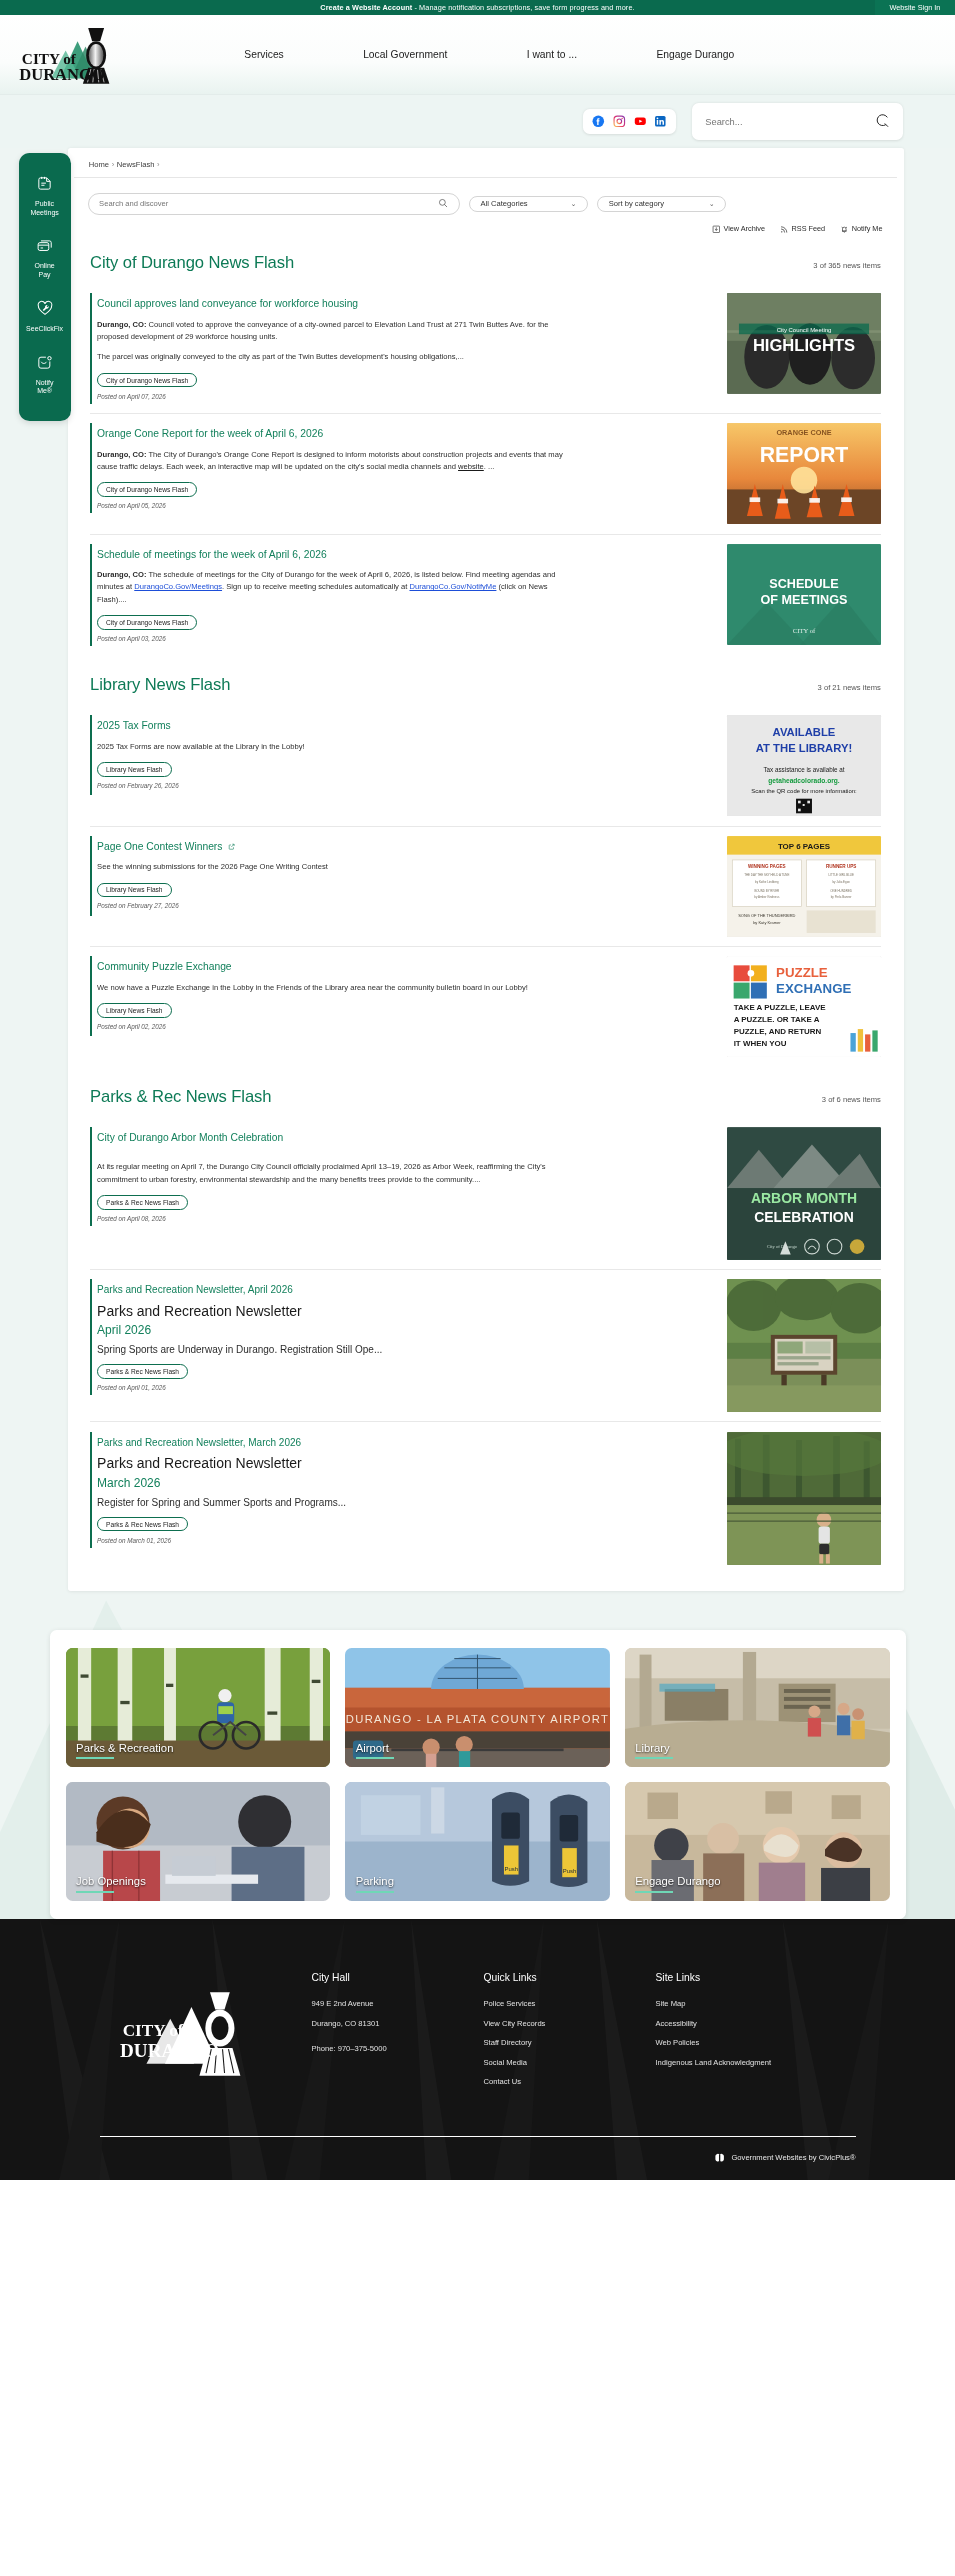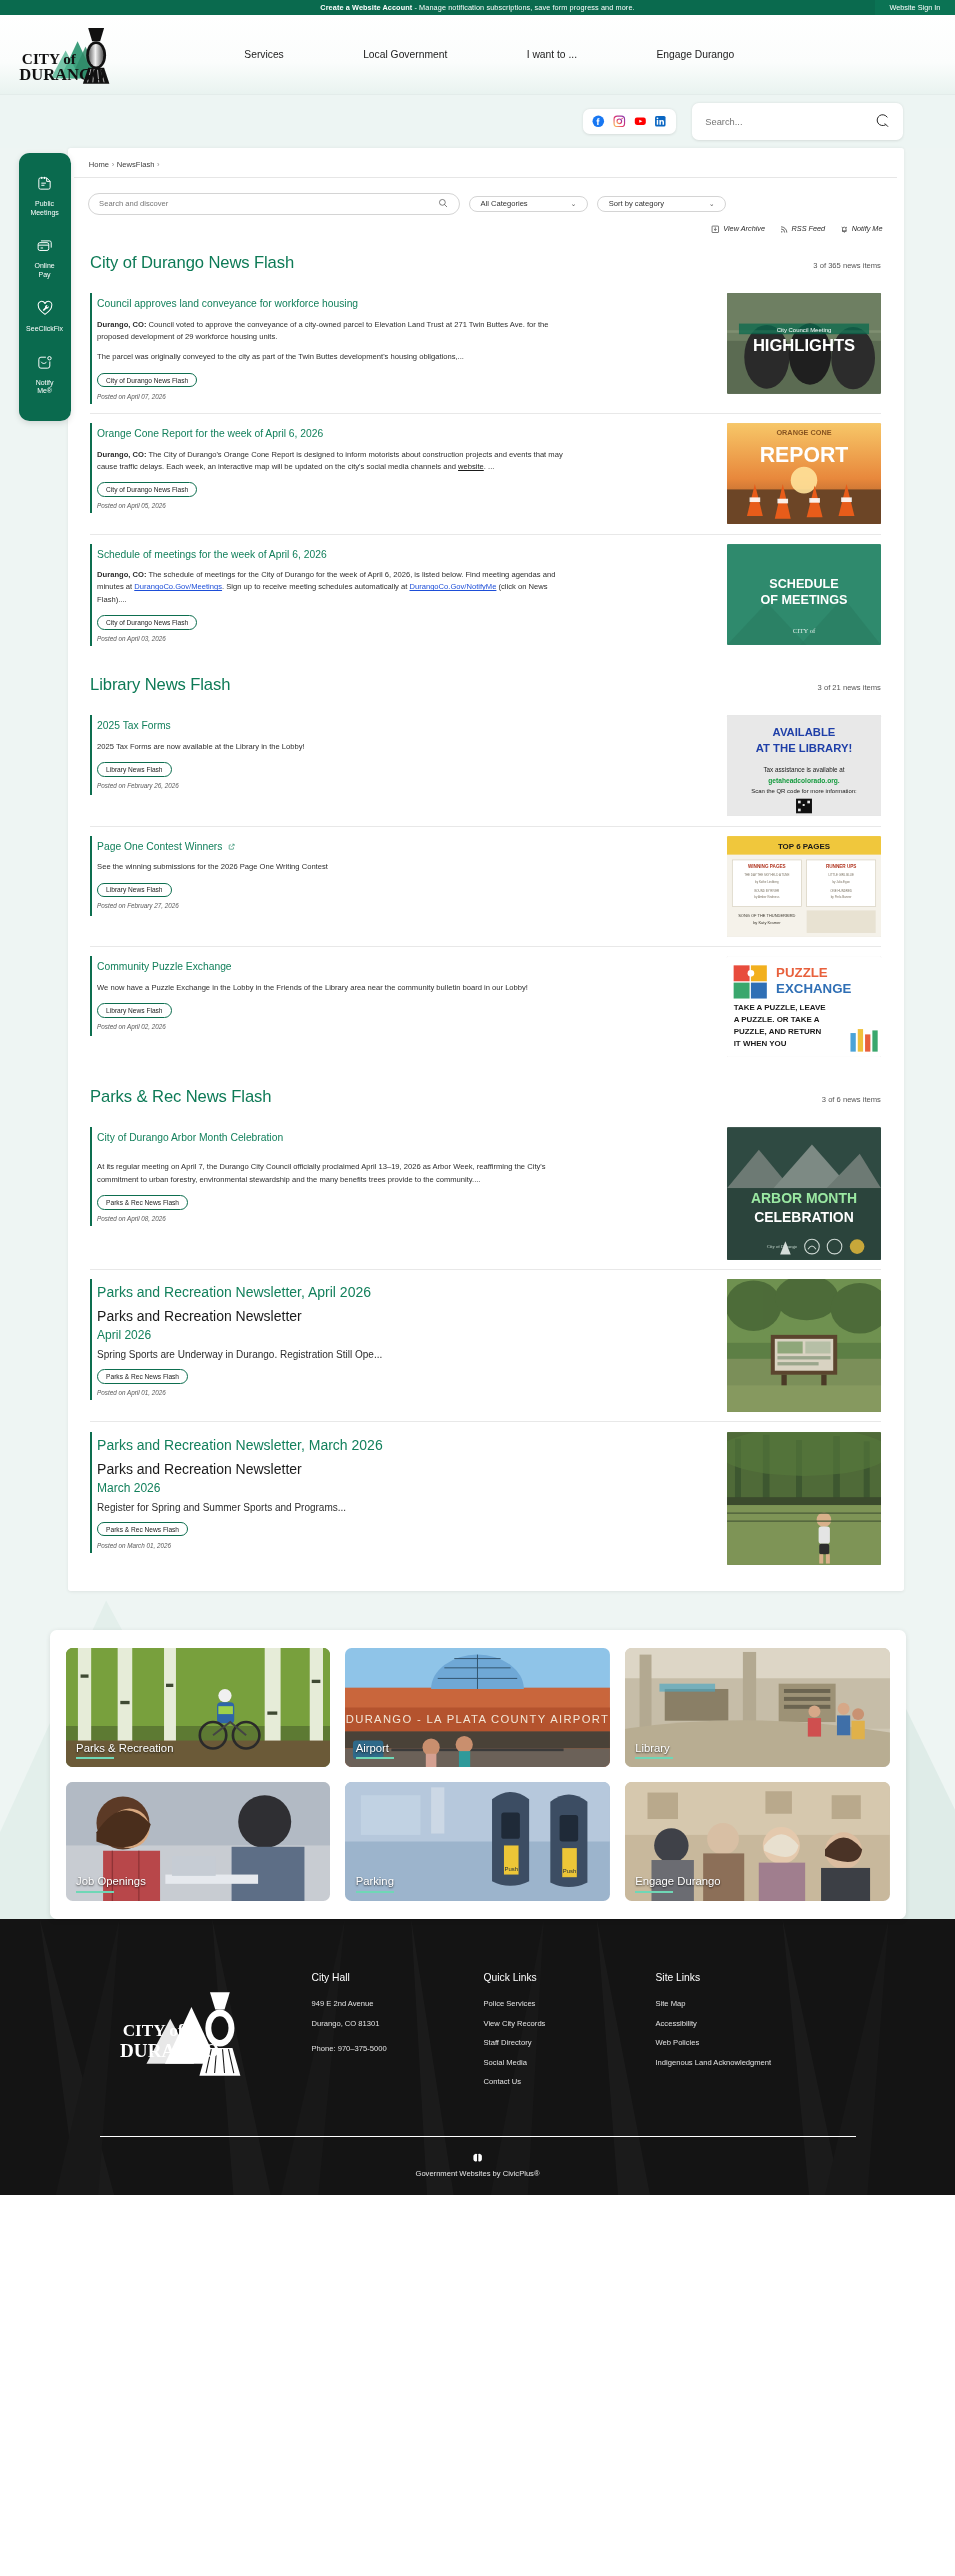--- a/index.html
+++ b/index.html
@@ -212,21 +212,21 @@
   .action-links {
     display: flex;
     justify-content: flex-end;
     gap: 14.6px;
     padding: 9.3px 21px 0 0;
     font-size: 7.3px;
     color: #2b2b2b;
   }
   .action-links .alink {
     display: flex; align-items: center; gap: 3.3px;
-    cursor: pointer; text-decoration: none; color: #2b2b2b; font-style: italic;
+    cursor: pointer; text-decoration: none; color: #2b2b2b;
   }
 
   
   .section { padding: 0 22.6px; margin-top: 20px; }
   .section-head {
     display: flex;
     align-items: baseline;
     justify-content: space-between;
     margin-bottom: 10.6px;
   }
@@ -254,21 +254,21 @@
   }
   .news-title {
     font-size: 10.3px;
     color: #13805c;
     text-decoration: none;
     display: inline-block;
     margin-bottom: 8px;
     cursor: pointer;
     line-height: 1.3;
   }
-  .news-title.small { font-size: 14px; margin-bottom: 2.7px; }
+  .news-title.small { font-size: 10px; margin-bottom: 2.7px; }
   .news-body {
     font-size: 7.6px;
     color: #2d2d2d;
     line-height: 1.62;
     max-width: 478px;
   }
   .news-body b { font-weight: bold; }
   .news-body .ulink { color: #1a1a1a; text-decoration: underline; cursor: pointer; }
   .news-body .blue { color: #1d4ed8; text-decoration: underline; cursor: pointer; }
   .big-head {
@@ -378,21 +378,21 @@
     position: relative; z-index: 2;
     width: 756px; margin: 0 auto;
     border-top: 1px solid #ffffff;
   }
   .footer-bottom {
     position: relative; z-index: 2;
     width: 756px; margin: 0 auto;
     display: flex; justify-content: flex-end;
     align-items: center; gap: 6px;
     padding: 14.6px 0 17px 0;
-    color: #e8e8e8; font-size: 7.6px; flex-direction: column;
+    color: #e8e8e8; font-size: 7.6px;
   }
 </style>
 </head>
 <body>
 
 <div class="topbar">
   <div class="topbar-text">
     <b>Create a Website Account</b><span> - Manage notification subscriptions, save form progress and more.</span>
   </div>
   <div class="topbar-signin">Website Sign In</div>

